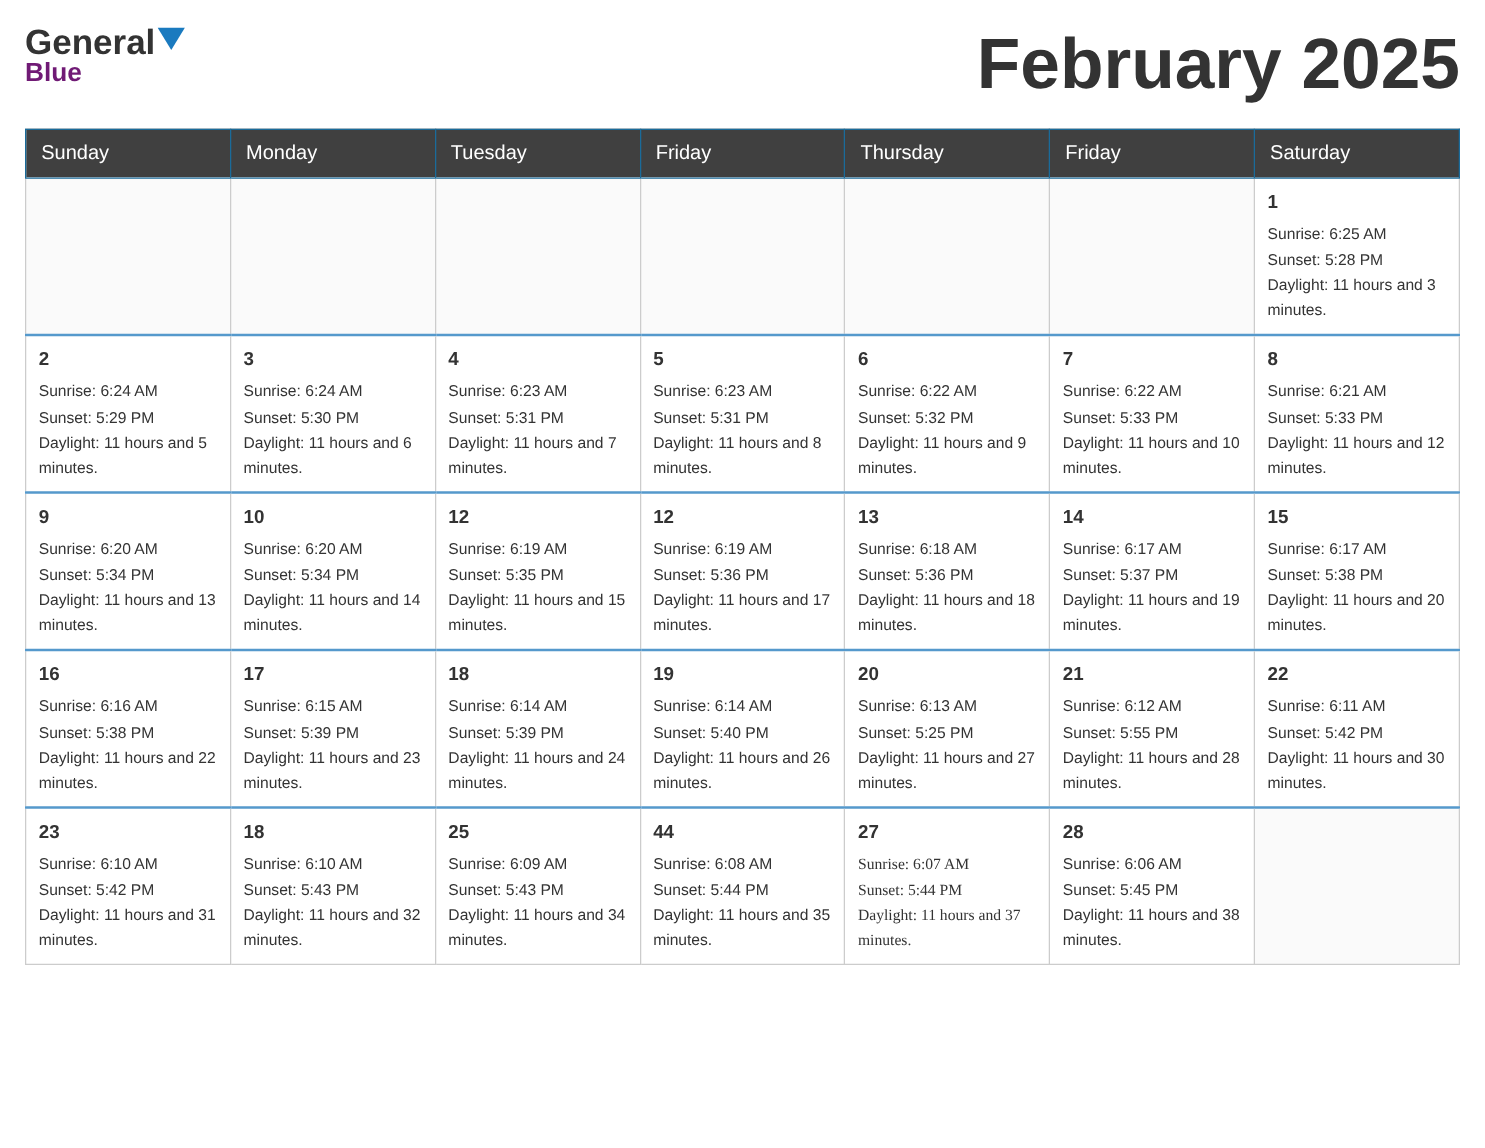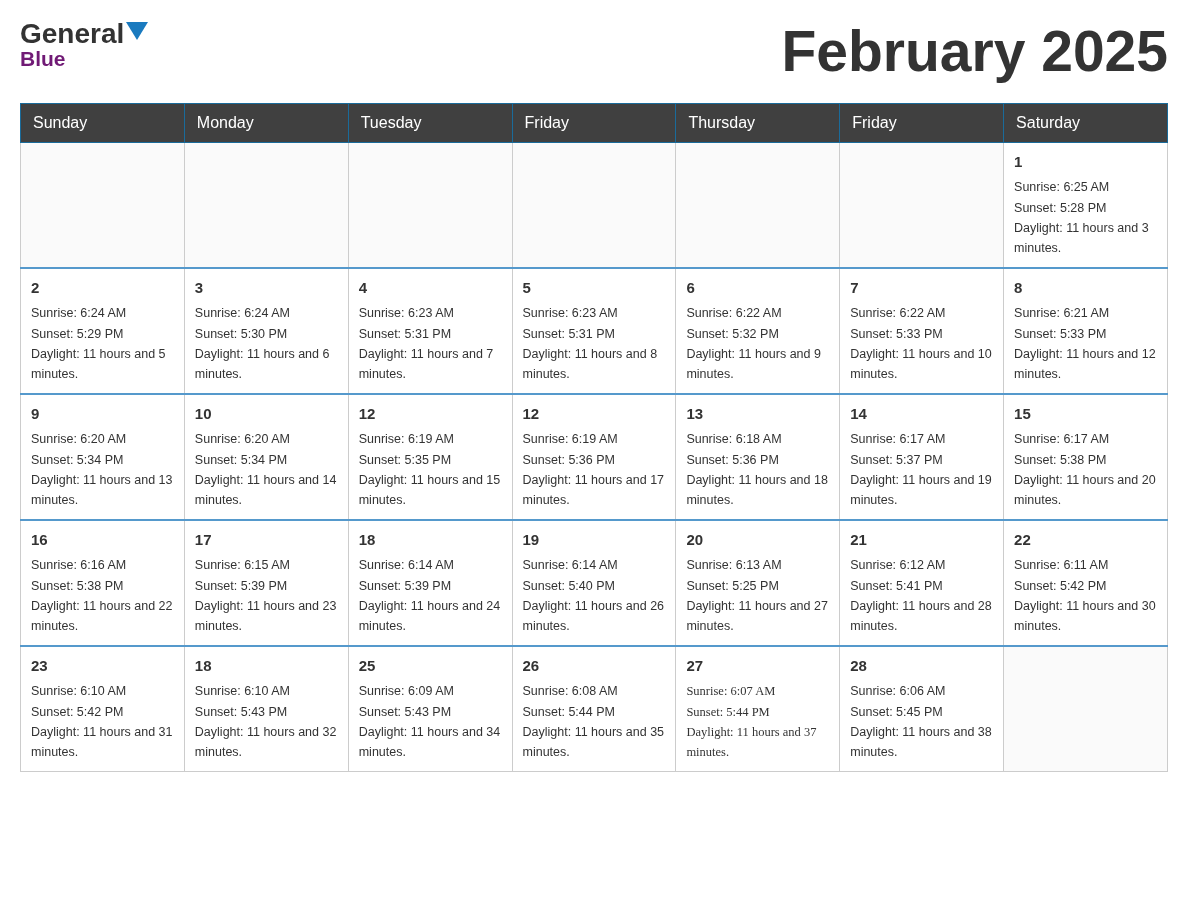--- a/index.html
+++ b/index.html
@@ -194,37 +194,37 @@
         <td><span class="day-number">18</span><span class="day-info" style="white-space: pre-line;">Sunrise: 6:14 AM
 Sunset: 5:39 PM
 Daylight: 11 hours and 24 minutes.</span></td>
         <td><span class="day-number">19</span><span class="day-info" style="white-space: pre-line;">Sunrise: 6:14 AM
 Sunset: 5:40 PM
 Daylight: 11 hours and 26 minutes.</span></td>
         <td><span class="day-number">20</span><span class="day-info" style="white-space: pre-line;">Sunrise: 6:13 AM
 Sunset: 5:25 PM
 Daylight: 11 hours and 27 minutes.</span></td>
         <td><span class="day-number">21</span><span class="day-info" style="white-space: pre-line;">Sunrise: 6:12 AM
-Sunset: 5:41 PM
+Sunset: 5:55 PM
 Daylight: 11 hours and 28 minutes.</span></td>
         <td><span class="day-number">22</span><span class="day-info" style="white-space: pre-line;">Sunrise: 6:11 AM
 Sunset: 5:42 PM
 Daylight: 11 hours and 30 minutes.</span></td>
       </tr>
       <tr class="row-separator">
         <td><span class="day-number">23</span><span class="day-info" style="white-space: pre-line;">Sunrise: 6:10 AM
 Sunset: 5:42 PM
 Daylight: 11 hours and 31 minutes.</span></td>
         <td><span class="day-number">18</span><span class="day-info" style="white-space: pre-line;">Sunrise: 6:10 AM
 Sunset: 5:43 PM
 Daylight: 11 hours and 32 minutes.</span></td>
         <td><span class="day-number">25</span><span class="day-info" style="white-space: pre-line;">Sunrise: 6:09 AM
 Sunset: 5:43 PM
 Daylight: 11 hours and 34 minutes.</span></td>
-        <td><span class="day-number">26</span><span class="day-info" style="white-space: pre-line;">Sunrise: 6:08 AM
+        <td><span class="day-number">44</span><span class="day-info" style="white-space: pre-line;">Sunrise: 6:08 AM
 Sunset: 5:44 PM
 Daylight: 11 hours and 35 minutes.</span></td>
         <td><span class="day-number">27</span><span class="day-info" style="white-space: pre-line; font-family: Liberation Serif, serif;">Sunrise: 6:07 AM
 Sunset: 5:44 PM
 Daylight: 11 hours and 37 minutes.</span></td>
         <td><span class="day-number">28</span><span class="day-info" style="white-space: pre-line;">Sunrise: 6:06 AM
 Sunset: 5:45 PM
 Daylight: 11 hours and 38 minutes.</span></td>
         <td class="empty-cell"></td>
       </tr>

